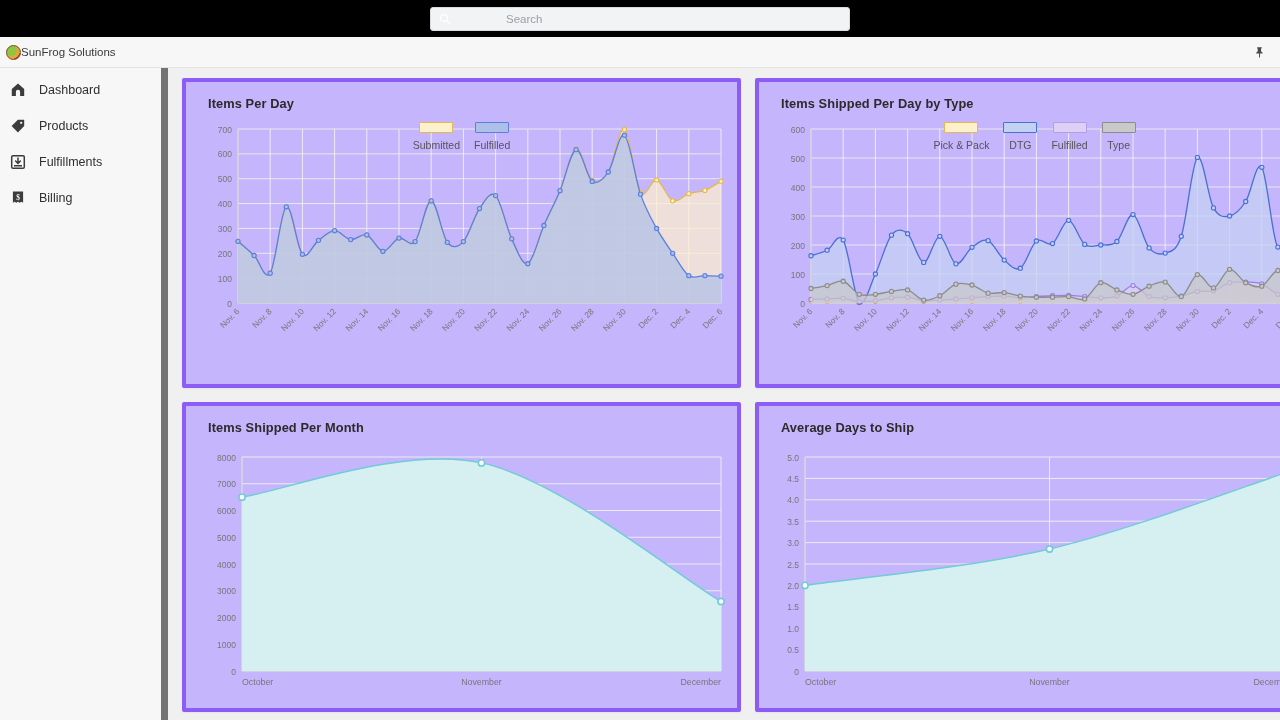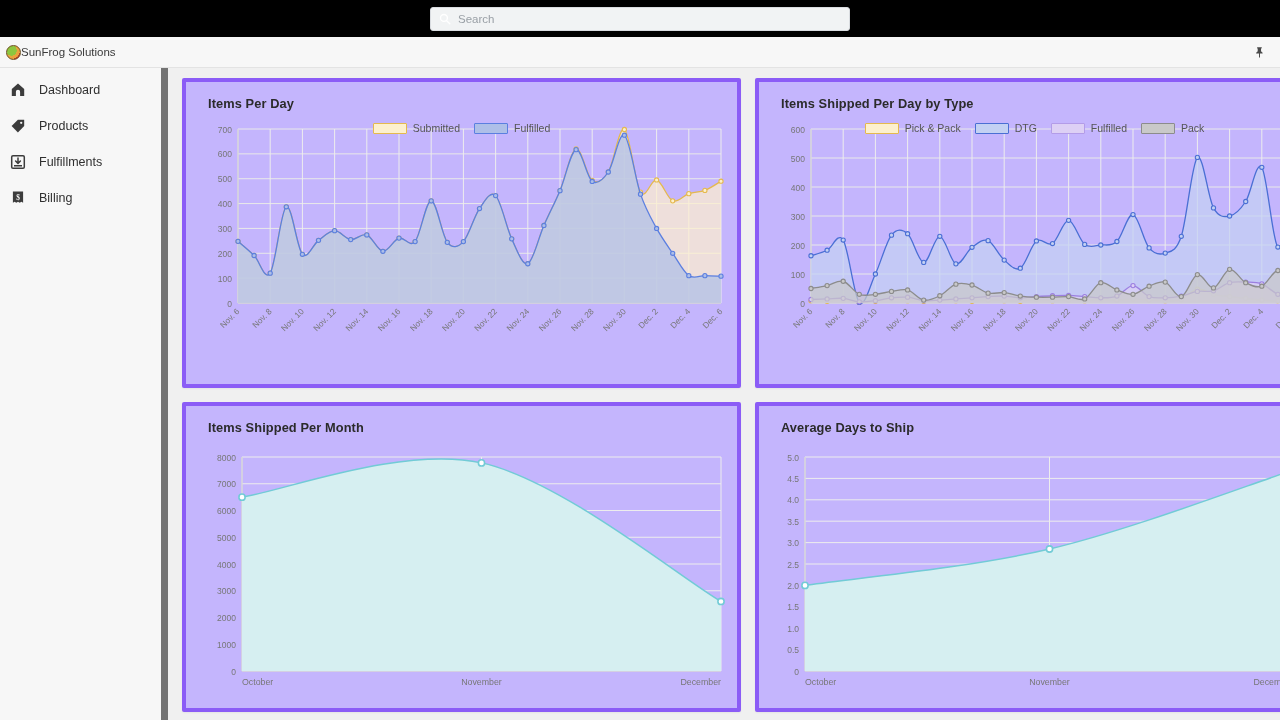--- a/index.html
+++ b/index.html
@@ -31,20 +31,21 @@
     padding: 0 8px;
     gap: 7px;
   }
   .search-icon { width: 12px; height: 12px; display:block; flex: 0 0 auto; }
   .search-input {
     border: none; outline: none; background: transparent;
     font-family: "Liberation Sans", sans-serif;
     font-size: 11.5px;
     color: #5f6368;
     width: 100%;
+    margin-left: 48px;
   }
   .search-input::placeholder { color: #9aa0a6; }
 
   
   .appheader {
     height: 31px;
     background: #f7f7f7;
     border-bottom: 1px solid #e3e3e3;
     display: flex;
     align-items: center;
@@ -105,21 +106,21 @@
   }
   .chart-svg { display: block; }
 
   .legend {
     position: absolute;
     top: 40px; left: 0; width: 100%;
     display: flex; justify-content: center; align-items: center;
     gap: 14px;
     pointer-events: none;
   }
-  .legend-item { display: flex; align-items: center; gap: 6px; }
+  .legend-item { display: flex; align-items: center; gap: 6px; flex-direction: column; }
   .legend-swatch {
     width: 34px; height: 11px;
     border-radius: 1px;
     border: 1.4px solid #000;
   }
   .legend-text { font-size: 10.5px; color: #555; }
 </style>
 </head>
 <body>
 
@@ -327,21 +328,21 @@
           <div class="legend-item">
             <span class="legend-swatch" style="background:#c3d1f3;border-color:#4a6fd4"></span>
             <span class="legend-text">DTG</span>
           </div>
           <div class="legend-item">
             <span class="legend-swatch" style="background:#ddd0f5;border-color:#b39ce8"></span>
             <span class="legend-text">Fulfilled</span>
           </div>
           <div class="legend-item">
             <span class="legend-swatch" style="background:#c9c9c9;border-color:#8c8c8c"></span>
-            <span class="legend-text">Pack</span>
+            <span class="legend-text">Type</span>
           </div>
         </div>
         <svg class="chart-svg" id="chart1" width="535" height="250" viewBox="0 0 535 250">
             <line x1="40" y1="192" x2="523" y2="192" stroke="#e9e9e9" stroke-width="1"></line>
             <text x="34" y="195.5" text-anchor="end" font-size="8.5" fill="#777" font-family="Liberation Sans, sans-serif">0</text>
             <line x1="40" y1="163" x2="523" y2="163" stroke="#e9e9e9" stroke-width="1"></line>
             <text x="34" y="166.5" text-anchor="end" font-size="8.5" fill="#777" font-family="Liberation Sans, sans-serif">100</text>
             <line x1="40" y1="134" x2="523" y2="134" stroke="#e9e9e9" stroke-width="1"></line>
             <text x="34" y="137.5" text-anchor="end" font-size="8.5" fill="#777" font-family="Liberation Sans, sans-serif">200</text>
             <line x1="40" y1="105" x2="523" y2="105" stroke="#e9e9e9" stroke-width="1"></line>

